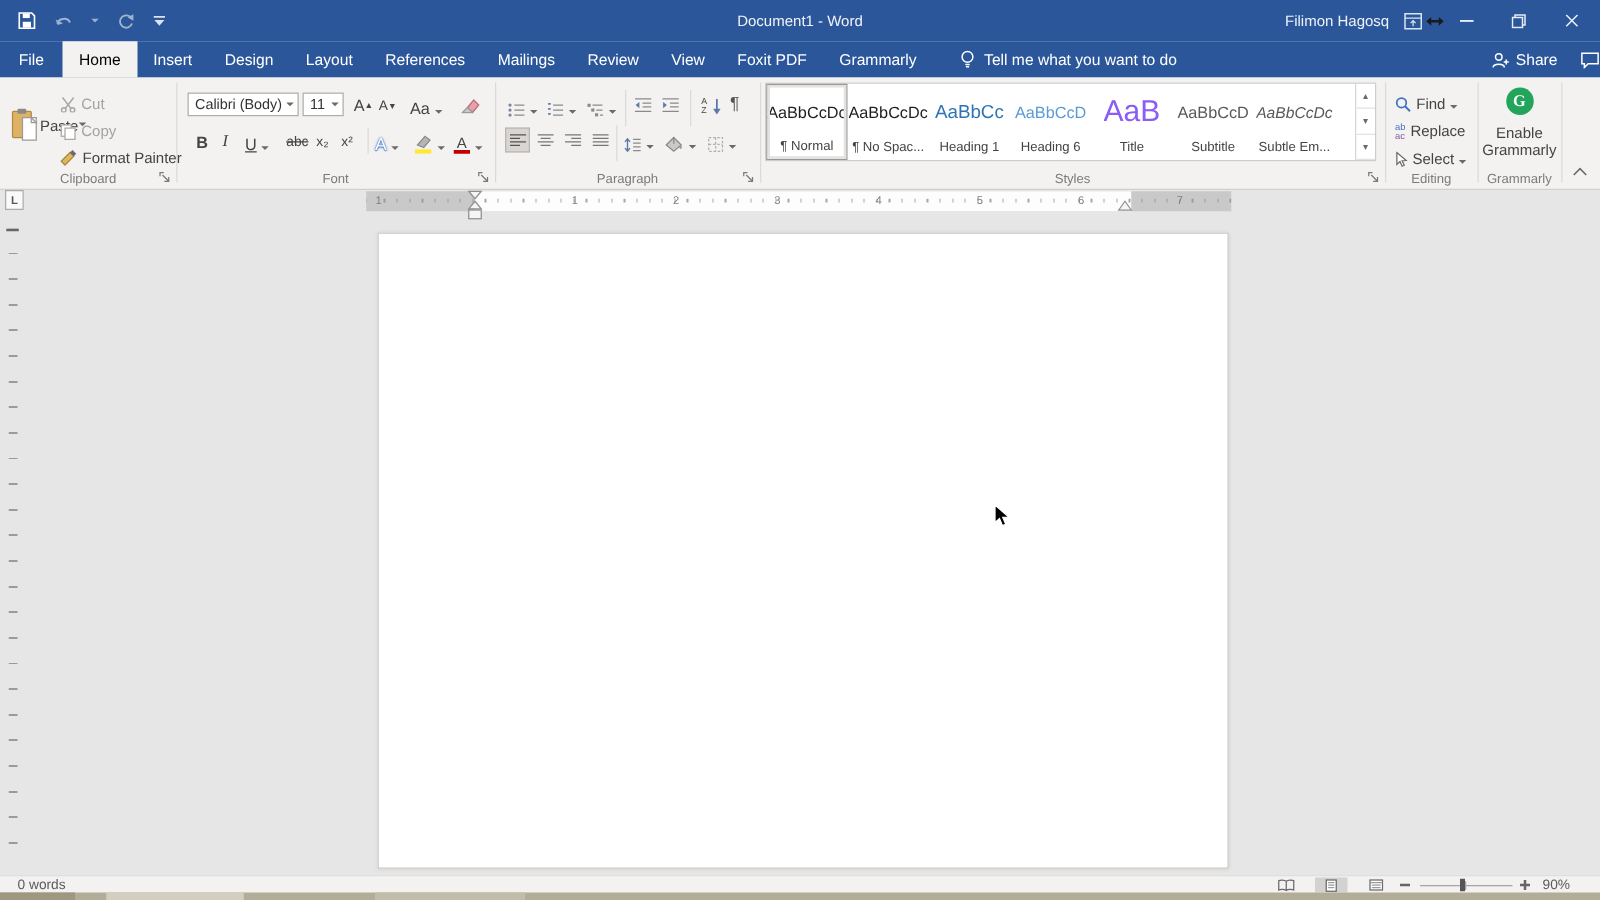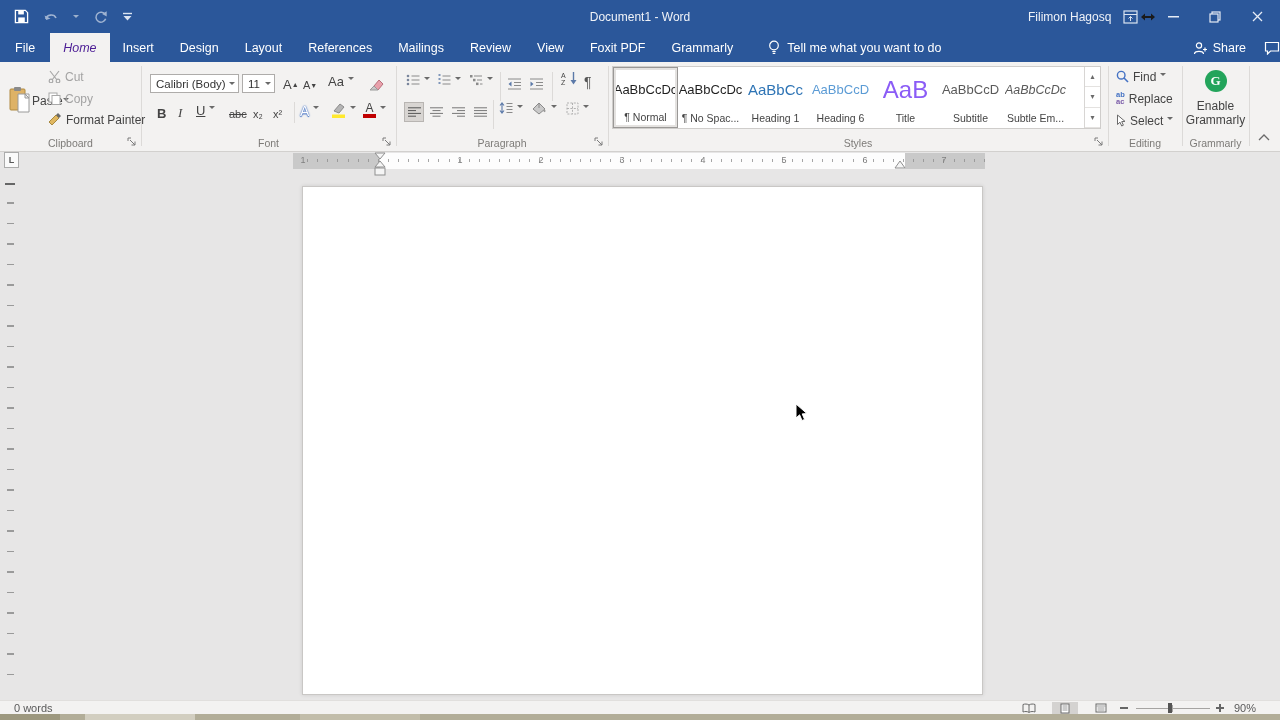--- a/index.html
+++ b/index.html
@@ -11,31 +11,31 @@
   .titlebar{position:absolute;left:0;top:0;width:1280px;height:33px;background:#2b579a;color:#fff;}
   .qat{position:absolute;left:14px;top:0;height:33px;display:flex;align-items:center;gap:14px;}
   .qat .dim{opacity:.55;}
   .doc-title{position:absolute;left:50%;top:0;transform:translateX(-50%);height:33px;display:flex;align-items:center;font-size:12px;color:#f0f3f8;}
   .tb-user{position:absolute;left:1028px;top:0;height:33px;display:flex;align-items:center;font-size:12px;color:#eef2f8;}
   .tb-ctl{position:absolute;top:0;height:33px;display:flex;align-items:center;justify-content:center;width:26px;}
 
   
   .tabrow{position:absolute;left:0;top:33px;width:1280px;height:29px;background:#2b579a;display:flex;align-items:stretch;}
   .tab{display:flex;align-items:center;padding:0 13px;font-size:12.5px;color:#fff;cursor:default;}
-  .tab.active{background:#f3f2f1;color:#4c1d95;font-style:italic;}
+  .tab.active{background:#f3f2f1;color:#000000;}
   .tellme{display:flex;align-items:center;gap:7px;padding:0 12px;margin-left:10px;font-size:12.5px;color:#fff;}
   .tabrow-right{margin-left:auto;display:flex;align-items:center;gap:18px;color:#fff;font-size:12.5px;}
   .share{display:flex;align-items:center;gap:5px;}
 
   
   .ribbon{position:absolute;left:0;top:62px;width:1280px;height:89px;background:#f3f2f1;border-bottom:1px solid #d2d0ce;font-size:12px;color:#444;}
   .vsep{position:absolute;top:4px;bottom:5px;width:1px;background:#dcdad8;}
   .grouplabel{position:absolute;bottom:2px;left:0;right:0;text-align:center;font-size:10.5px;color:#7d7b78;}
   .launcher{position:absolute;bottom:4px;right:4px;width:10px;height:10px;}
-  .rbtn{display:flex;align-items:flex-start;gap:4px;height:20px;white-space:nowrap;}
+  .rbtn{display:flex;align-items:flex-end;gap:4px;height:20px;white-space:nowrap;}
   .rbtn.dis{color:#a3a3a3;}
   .caret{display:inline-block;width:0;height:0;border:3px solid transparent;border-top-color:#6a6a6a;margin-top:3px;}
   .caret.lt{border-top-color:#9cb0cc;}
   .combo{display:flex;align-items:center;justify-content:space-between;background:#fff;border:1px solid #aeacaa;height:19px;padding:0 3px 0 5px;font-size:11.5px;color:#333;box-sizing:border-box;}
   .iconbtn{display:flex;align-items:center;justify-content:center;height:20px;}
   .selbtn{background:#d8d5d2;border:1px solid #b8b5b2;box-sizing:border-box;}
 
   
   .gallery{position:absolute;left:4px;top:4px;width:489px;height:63px;background:#fff;border:1px solid #cfcdcb;box-sizing:border-box;display:flex;}
   .stylecard{width:65px;height:100%;display:flex;flex-direction:column;align-items:center;justify-content:flex-end;padding-bottom:4px;box-sizing:border-box;}
@@ -474,21 +474,21 @@
         <span>
           <svg width="13" height="13" viewBox="0 0 13 13">
               <circle cx="5.2" cy="5.2" r="3.8" fill="none" stroke="#4472c4" stroke-width="1.4"></circle>
               <path d="M8 8 L12 12" stroke="#4472c4" stroke-width="1.6"></path>
             </svg>
         </span>
         <span>Find</span>
         <span class="caret"></span>
       </div>
       <div class="rbtn abs" style="left:8px;top:30px;">
-        <span style="display:flex;flex-direction:column;font-size:7.5px;line-height:6.5px;font-weight:bold;">
+        <span style="display:flex;flex-direction:column;font-size:7.5px;line-height:6.5px;font-weight:normal;">
           <span style="color:#4472c4;">ab</span>
           <span style="color:#7a5ba8;">ac</span>
         </span>
         <span>Replace</span>
       </div>
       <div class="rbtn abs" style="left:8px;top:52px;">
         <span>
           <svg width="10" height="13" viewBox="0 0 10 13">
               <path d="M1.5 1 L1.5 10.5 L4 8.2 L5.7 12 L7.4 11.2 L5.7 7.6 L9 7.4 z" fill="#fff" stroke="#6a6a6a"></path>
             </svg>

